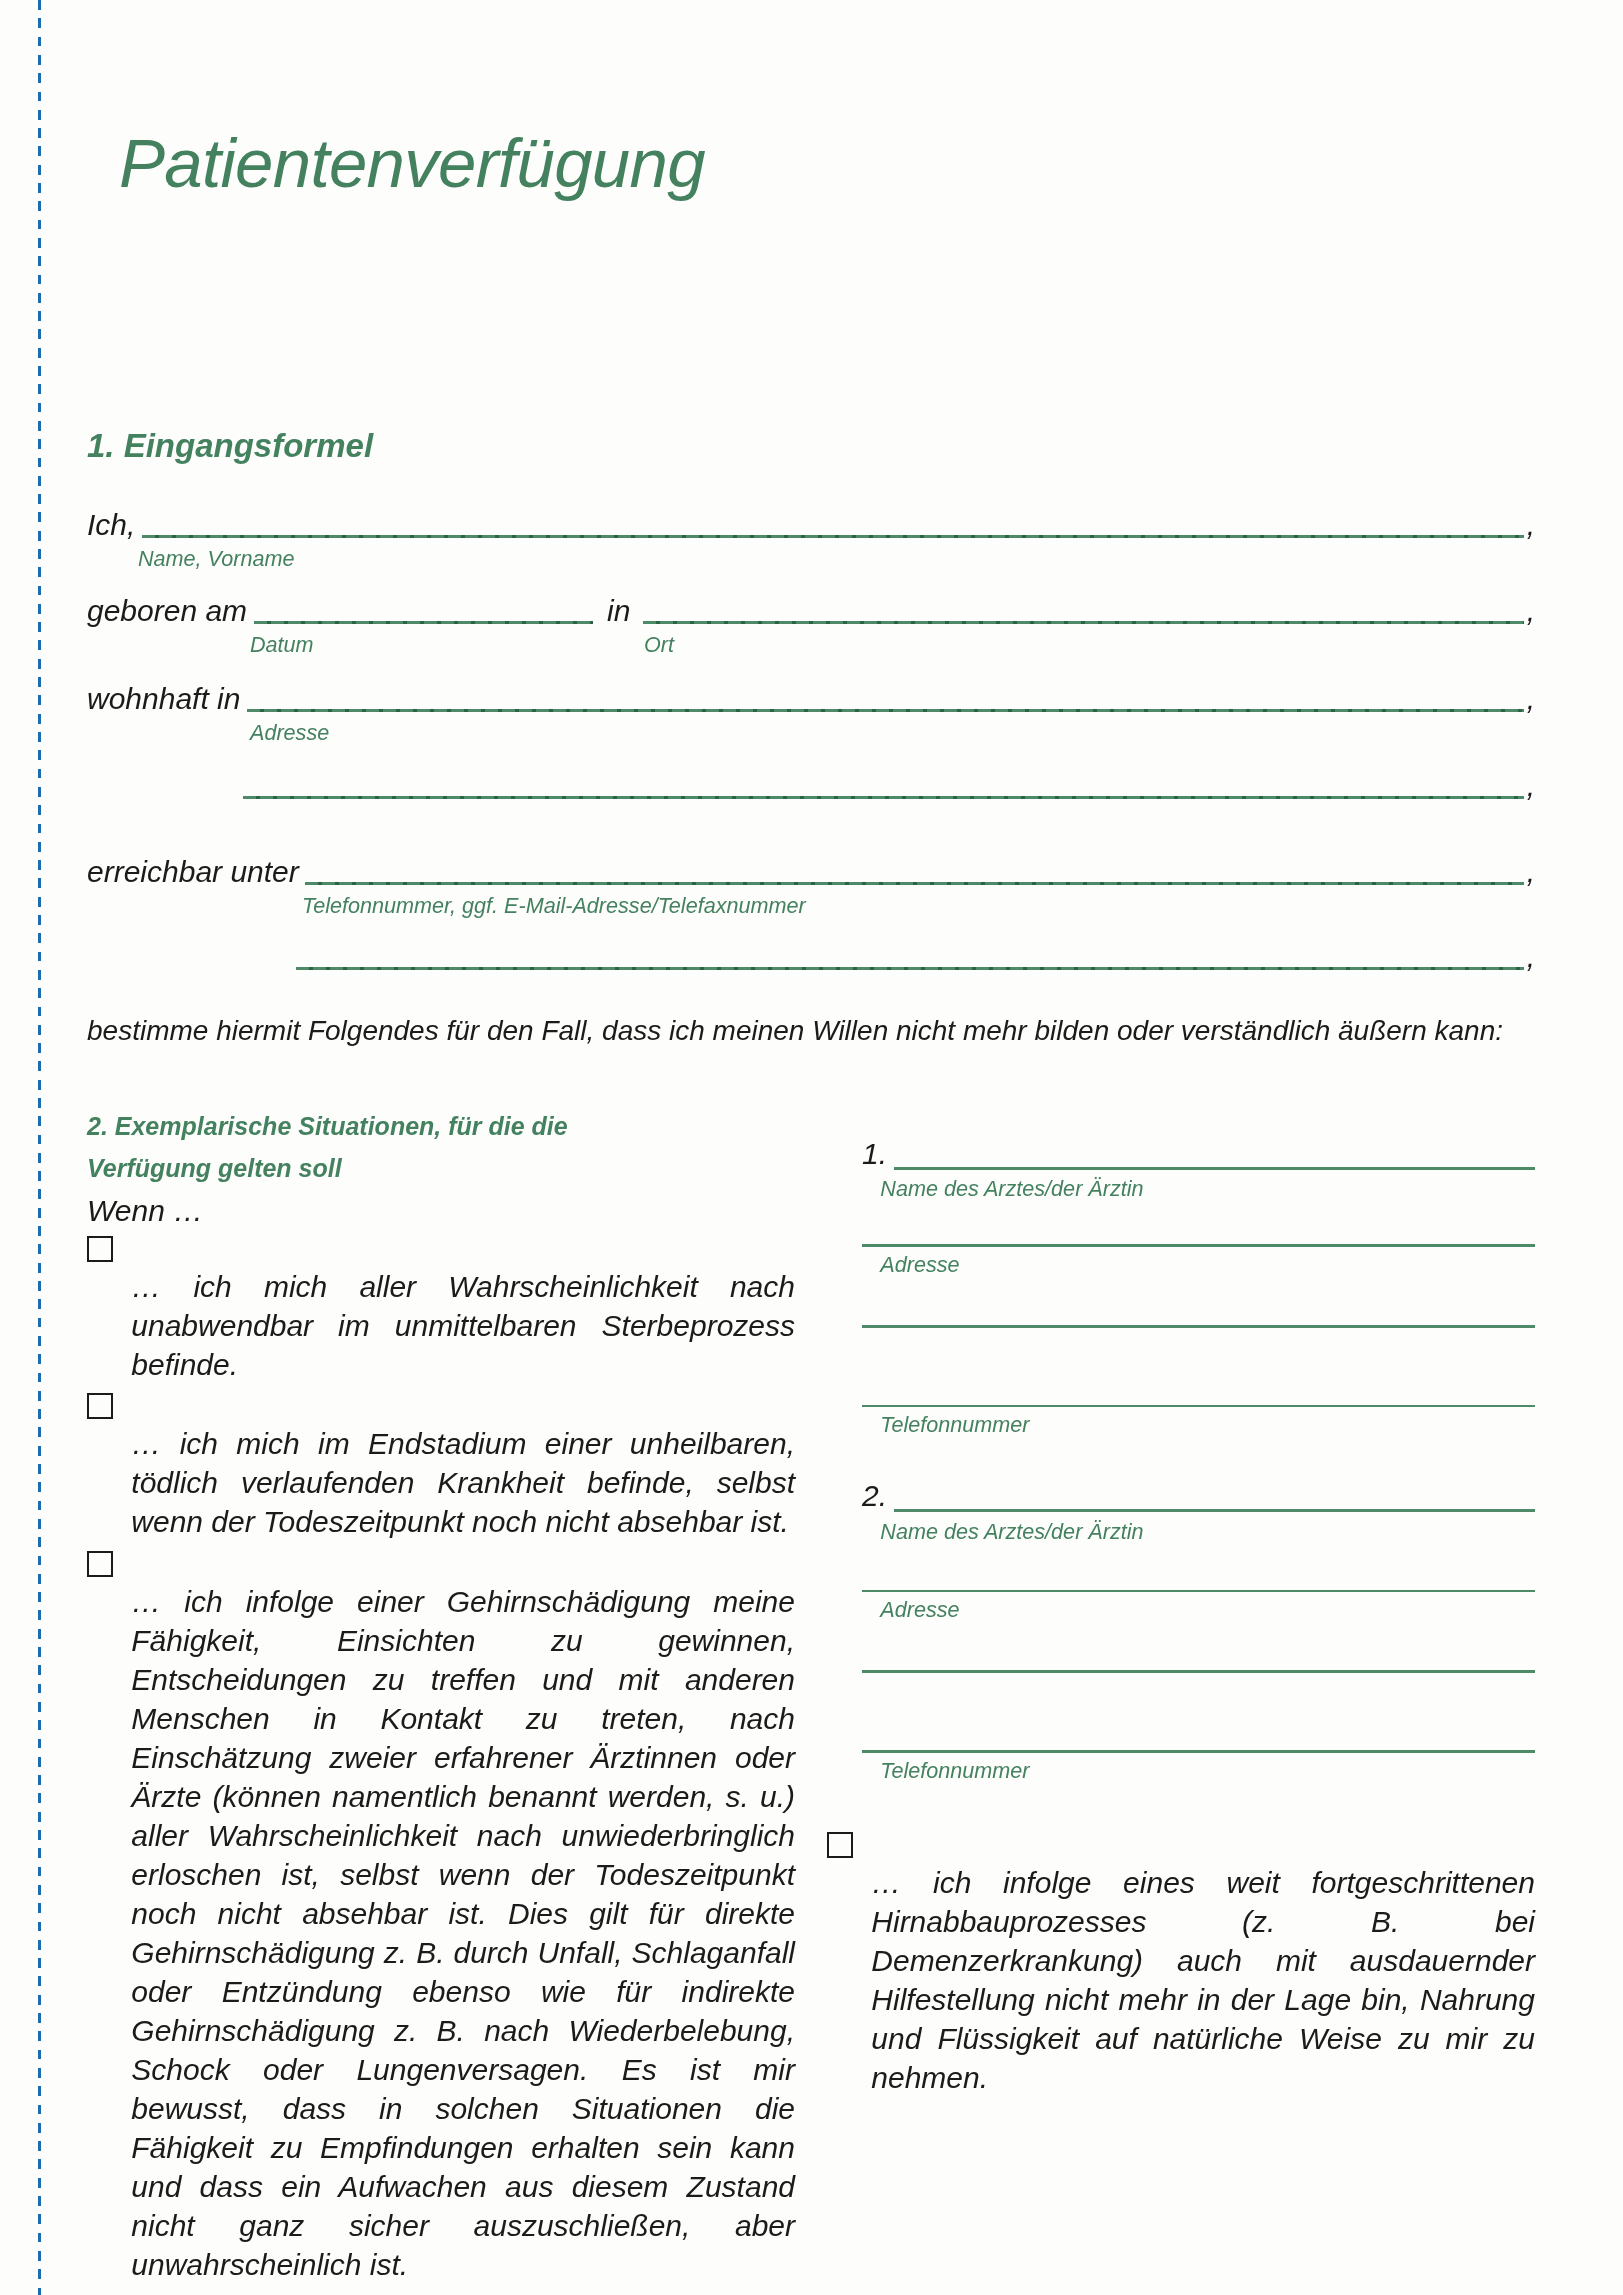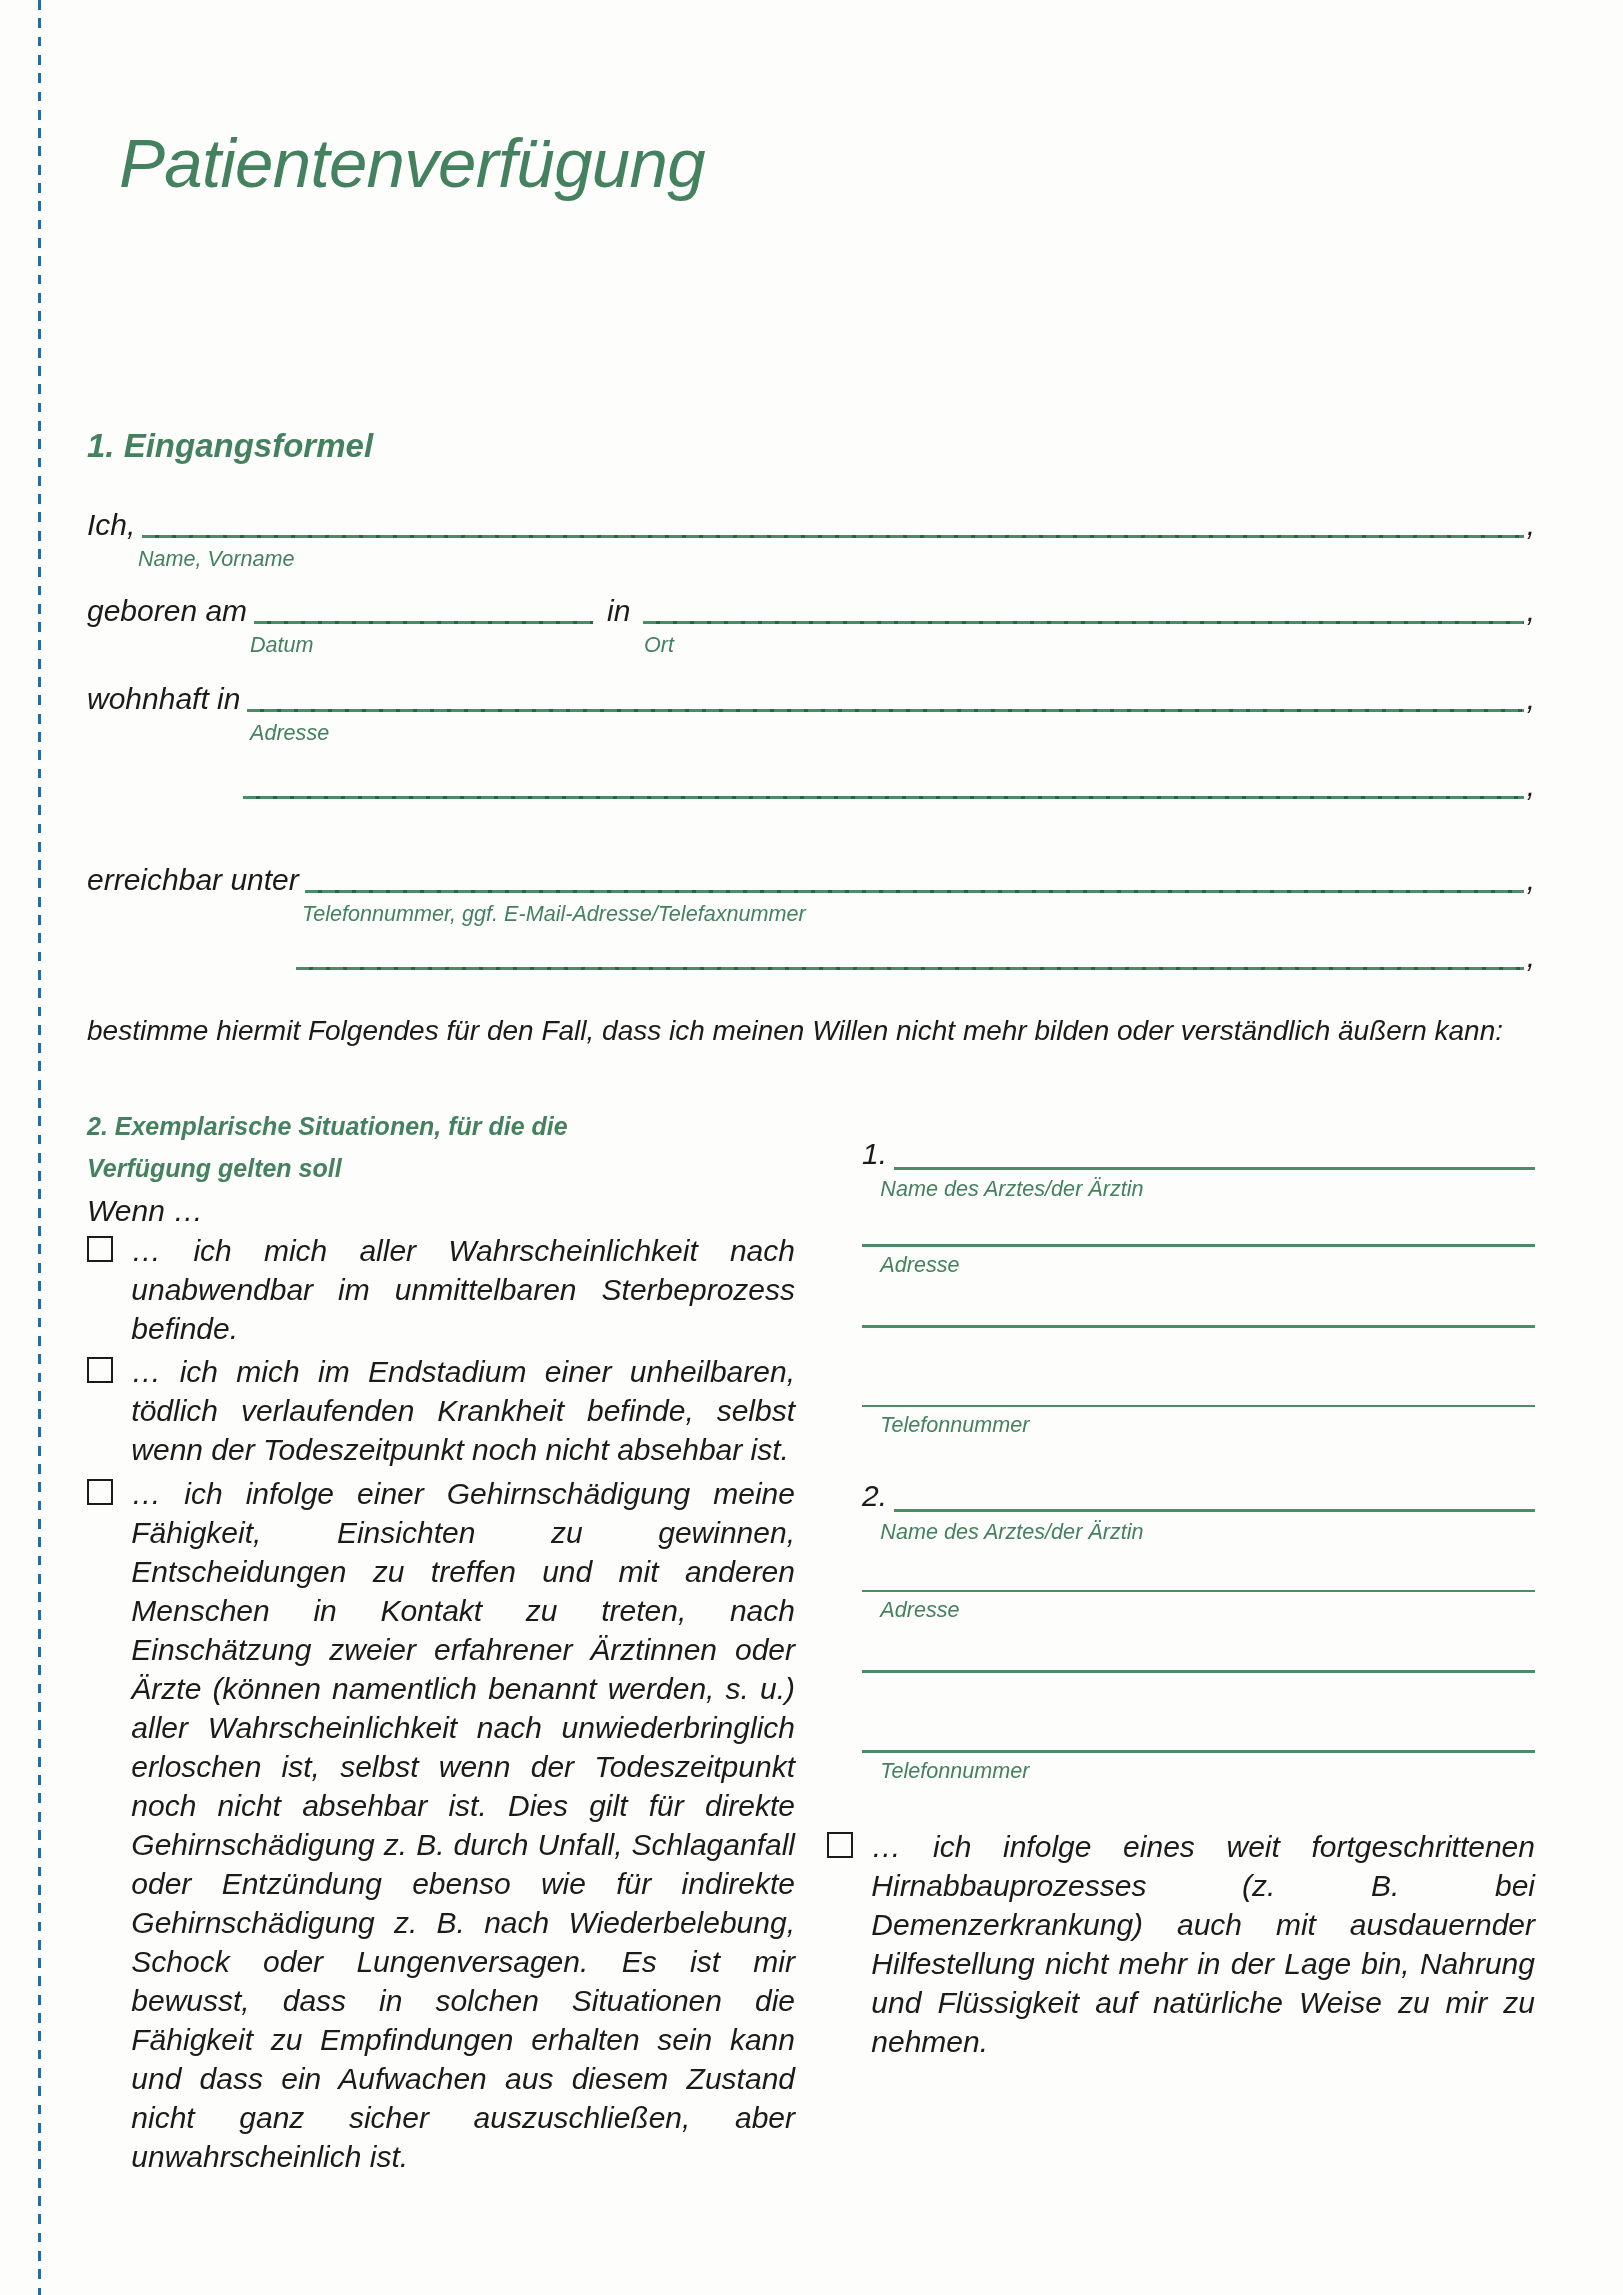--- a/index.html
+++ b/index.html
@@ -59,21 +59,21 @@
     font-size:25px;line-height:42px;font-weight:700;color:var(--green);
     white-space:pre-line;
   }
   .wenn{margin-top:2.6px;font-size:30px;line-height:38px;}
 
   .check-item{display:flex;align-items:flex-start;font-size:30px;line-height:39px;}
   .check-item .cb{
     flex:0 0 26px;width:26px;height:26px;margin:5.2px 18.3px 0 0;
     border:2.6px solid var(--ink);background:transparent;
   }
-  .check-item .cb-text{flex:1 1 auto;text-align:justify;}
+  .check-item .cb-text{flex:1 1 auto;text-align:justify;margin-top:36px;}
   .ci-1{margin-top:1.3px;}
   .ci-2{margin-top:3.9px;}
   .ci-3{margin-top:5.2px;}
 
   .doc-intro{font-size:30px;line-height:41px;}
   .numrow{display:flex;align-items:flex-end;height:37px;font-size:30px;line-height:35px;margin-top:29px;}
   .numrow.second{margin-top:38px;}
   .numrow .num{flex:0 0 auto;}
   .sline{
     height:2.6px;background:var(--line);
@@ -133,21 +133,21 @@
     </div>
   </div>
 
   <div class="fill-row" style="top:766px;padding-left:156px;">
     <div class="row-flex">
       <span class="fline" style="margin-left:0;"></span>
       <span class="suffix">,</span>
     </div>
   </div>
 
-  <div class="fill-row" style="top:852px;margin-top:8px;">
+  <div class="fill-row" style="top:852px;">
     <div class="row-flex">
       <span class="pre">erreichbar unter</span>
       <span class="fline"></span>
       <span class="suffix">,</span>
     </div>
     <div class="row-labels">
       <span style="left:215px;">Telefonnummer, ggf. E-Mail-Adresse/Telefaxnummer</span>
     </div>
   </div>
 

